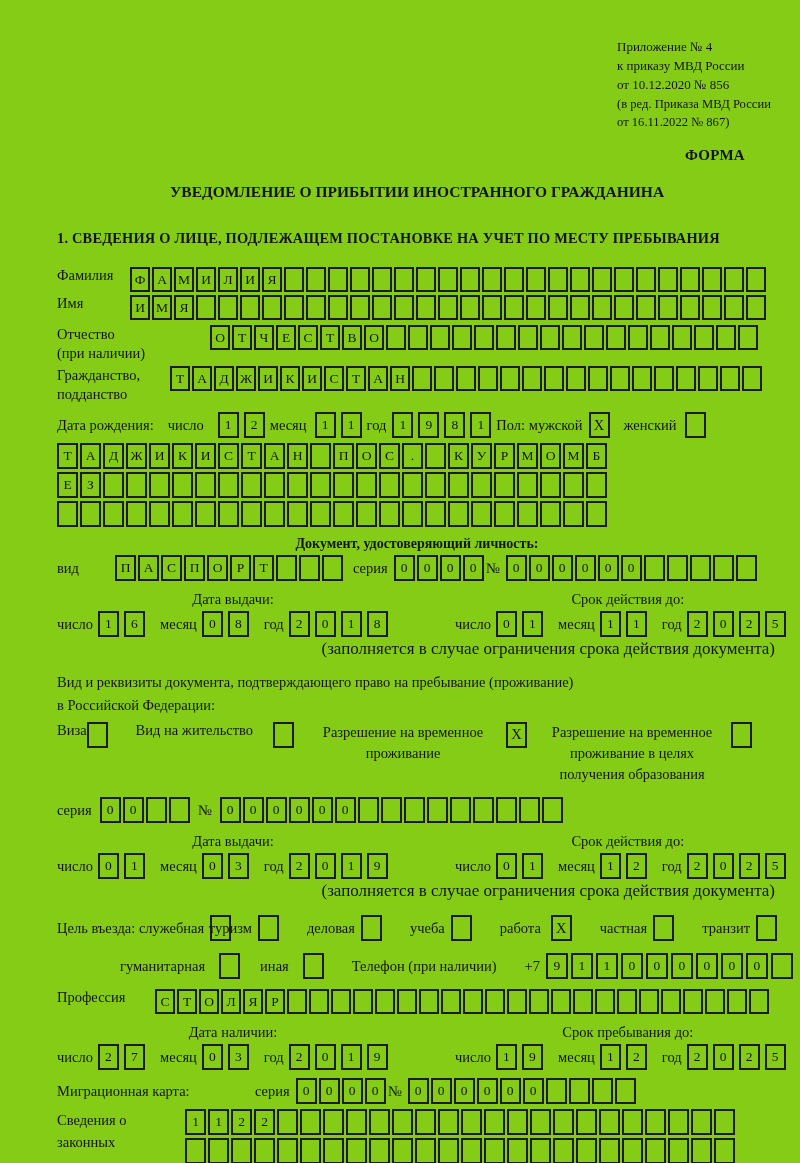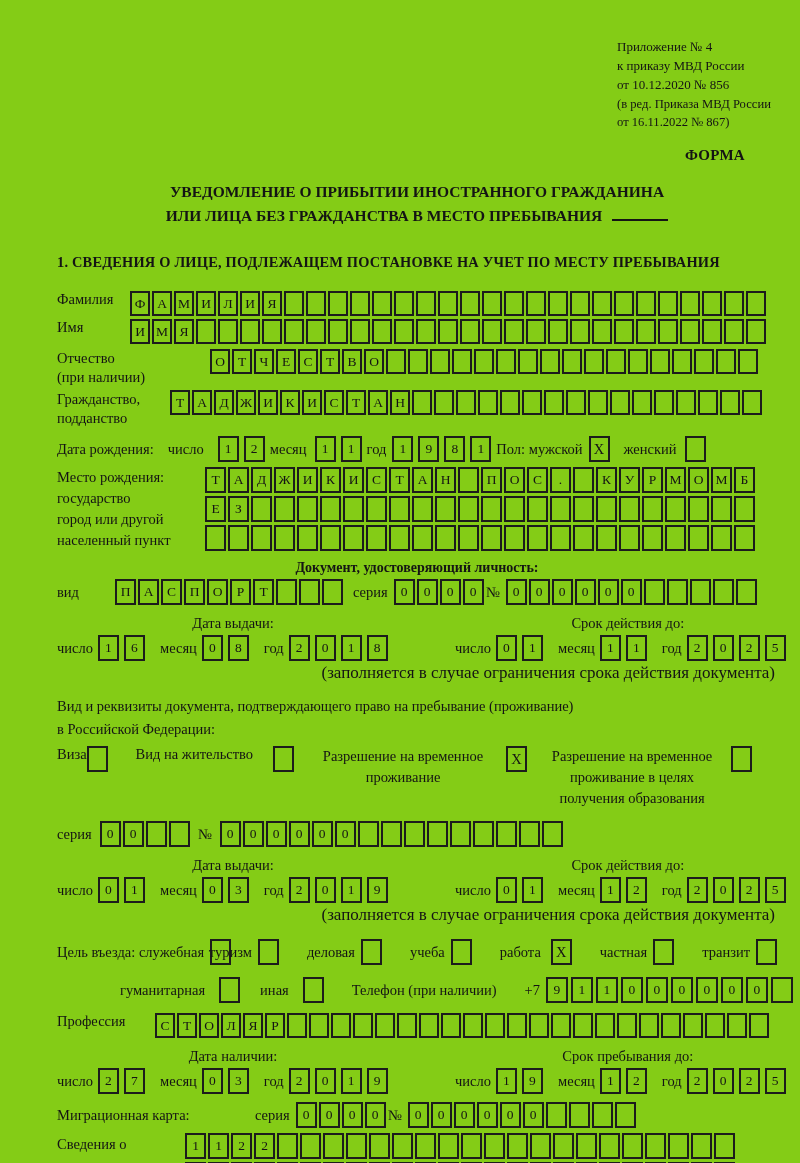--- a/index.html
+++ b/index.html
@@ -76,23 +76,20 @@
     <div>к приказу МВД России</div>
     <div>от 10.12.2020 № 856</div>
     <div class="sub">(в ред. Приказа МВД России</div>
     <div class="sub">от 16.11.2022 № 867)</div>
   </div>
 
   <div class="forma">ФОРМА</div>
 
   <div class="title">
     <div>УВЕДОМЛЕНИЕ О ПРИБЫТИИ ИНОСТРАННОГО ГРАЖДАНИНА</div>
-    <div>
-      <span>ИЛИ ЛИЦА БЕЗ ГРАЖДАНСТВА В МЕСТО ПРЕБЫВАНИЯ</span><span class="uline"></span>
-    </div>
   </div>
 
   <div class="sec-head">1. СВЕДЕНИЯ О ЛИЦЕ, ПОДЛЕЖАЩЕМ ПОСТАНОВКЕ НА УЧЕТ ПО МЕСТУ ПРЕБЫВАНИЯ</div>
 
   <div class="row mt20">
     <span class="lbl lw73">Фамилия</span>
     <span class="cells">
         <span class="cell">Ф</span>
         <span class="cell">А</span>
         <span class="cell">М</span>
@@ -260,26 +257,20 @@
       </span>
     <span class="gap14"></span>
     <span class="lbl">женский</span>
     <span class="gap8"></span>
     <span class="cells cb">
         <span class="cell"></span>
       </span>
   </div>
 
   <div class="row mt5">
-    <span class="lbl2 lw148" style="line-height:21px">
-      <span>Место рождения:</span><br>
-      <span>государство</span><br>
-      <span>город или другой</span><br>
-      <span>населенный пункт</span>
-    </span>
     <span class="mb-cells">
       <span class="cells w" style="display:flex">
           <span class="cell">Т</span>
           <span class="cell">А</span>
           <span class="cell">Д</span>
           <span class="cell">Ж</span>
           <span class="cell">И</span>
           <span class="cell">К</span>
           <span class="cell">И</span>
           <span class="cell">С</span>

